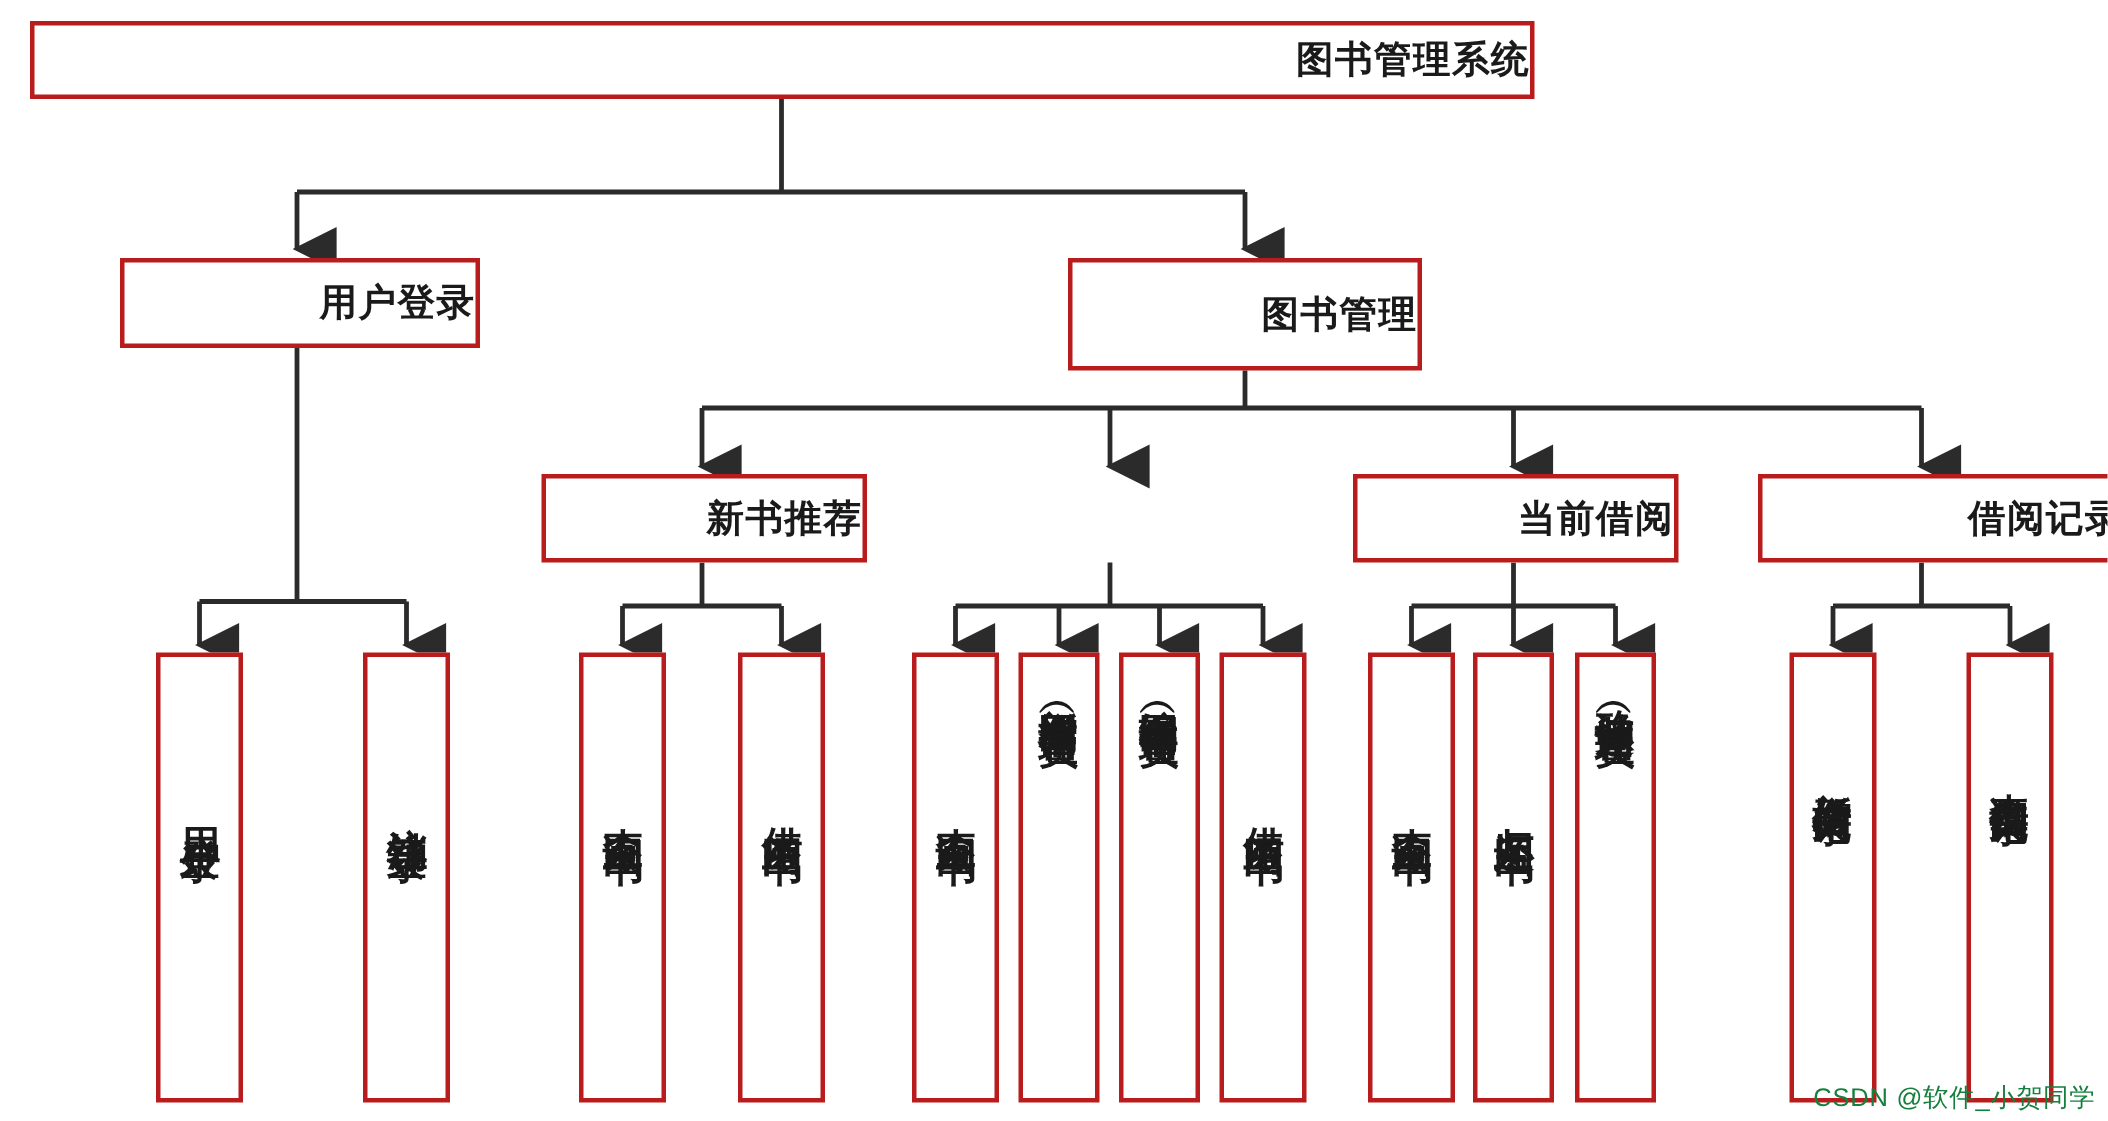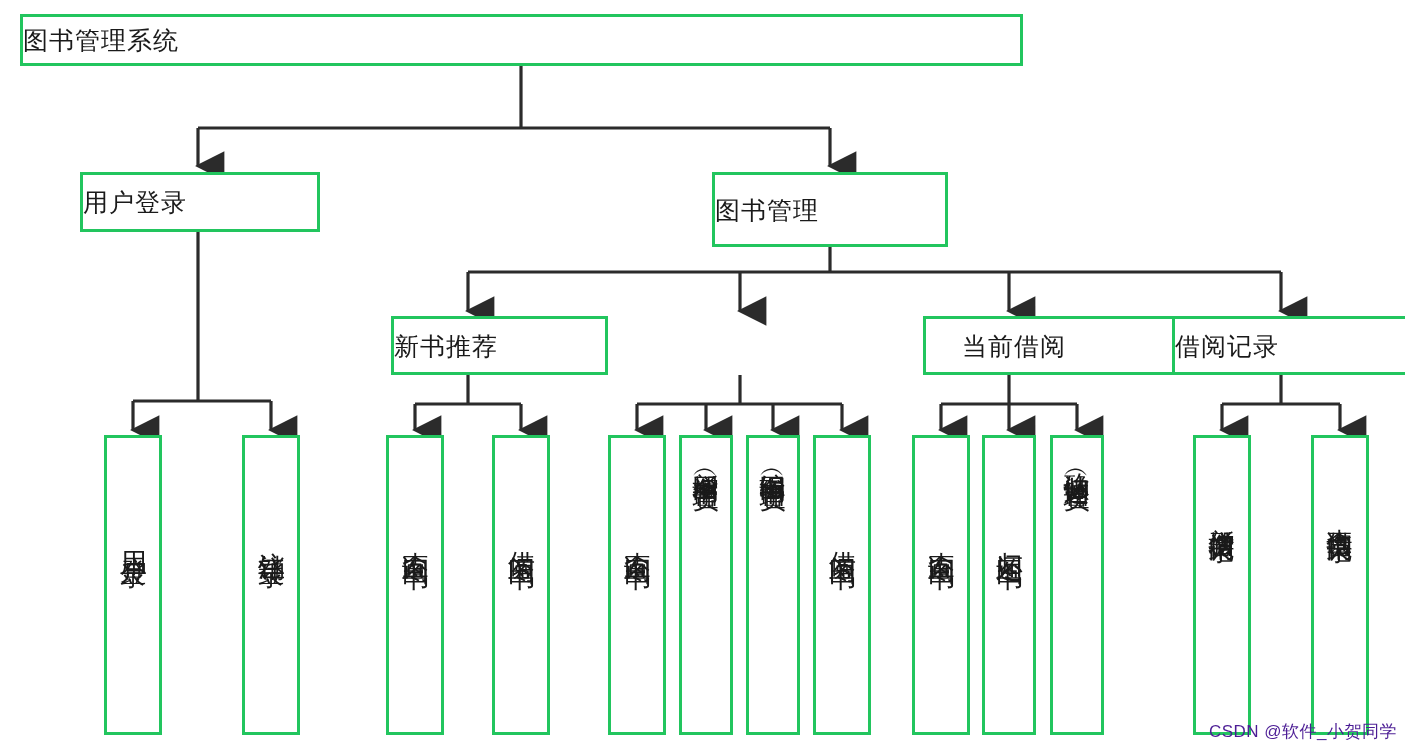--- a/index.html
+++ b/index.html
@@ -7,24 +7,25 @@
     font-family:"Liberation Sans","DejaVu Sans",sans-serif;
     width:1405px;height:747px;overflow:hidden;
   }
   #stage{position:relative;width:1405px;height:747px;background:#fff;}
   svg.wires{position:absolute;left:0;top:0;width:1405px;height:747px;pointer-events:none;}
 
   .node{
     position:absolute;
     box-sizing:border-box;
     background:#ffffff;
-    border:3px solid #22c55e;
-    display:flex;align-items:center;justify-content:flex-start;
+    border:3px solid #b91c1c;
+    display:flex;align-items:center;justify-content:flex-end;
     color:#1a1a1a;
     z-index:2;
+    font-weight:bold;
   }
   .node .lbl{
     display:block;
     text-align:center;
     line-height:1.12;
     white-space:pre;
   }
   
   .h-node .lbl{font-size:25px;letter-spacing:1px;}
   .root .lbl{font-size:25px;letter-spacing:1px;}
@@ -41,21 +42,21 @@
   }
   .v-node.tall .lbl{font-size:26px;letter-spacing:2px;}
   .v-node.mid3 .lbl{margin-top:84px;}
   .v-node.mid5 .lbl{margin-top:6px;}
   .v-node.mid6 .lbl{margin-top:62px;}
 
   #watermark{
     position:absolute;
     right:8px;bottom:4px;
     font-size:17px;
-    color:#4c1d95;
+    color:#15803d;
     letter-spacing:0.5px;
     z-index:5;
     white-space:pre;
   }
 </style>
 </head>
 <body>
 
 <div id="stage">
 
@@ -113,24 +114,24 @@
     <span class="lbl">图书管理系统</span>
   </div>
 
   <div class="node h-node" style="left:80px;top:172px;width:240px;height:60px;">
     <span class="lbl">用户登录</span>
   </div>
   <div class="node h-node" style="left:712px;top:172px;width:236px;height:75px;">
     <span class="lbl">图书管理</span>
   </div>
 
-  <div class="node h-node" style="left:361px;top:316px;width:217px;height:59px;margin-left:30px;">
+  <div class="node h-node" style="left:361px;top:316px;width:217px;height:59px;">
     <span class="lbl">新书推荐</span>
   </div>
-  <div class="node h-node" style="left:923px;top:316px;width:256px;height:59px;padding-left:36px;">
+  <div class="node h-node" style="left:902px;top:316px;width:217px;height:59px;padding-left:36px;">
     <span class="lbl">当前借阅</span>
   </div>
   <div class="node h-node" style="left:1172px;top:316px;width:247px;height:59px;">
     <span class="lbl">借阅记录</span>
   </div>
 
   <div class="node v-node mid3" style="left:104px;top:435px;width:58px;height:300px;">
     <span class="lbl">用户登录</span>
   </div>
   <div class="node v-node mid3" style="left:242px;top:435px;width:58px;height:300px;">

